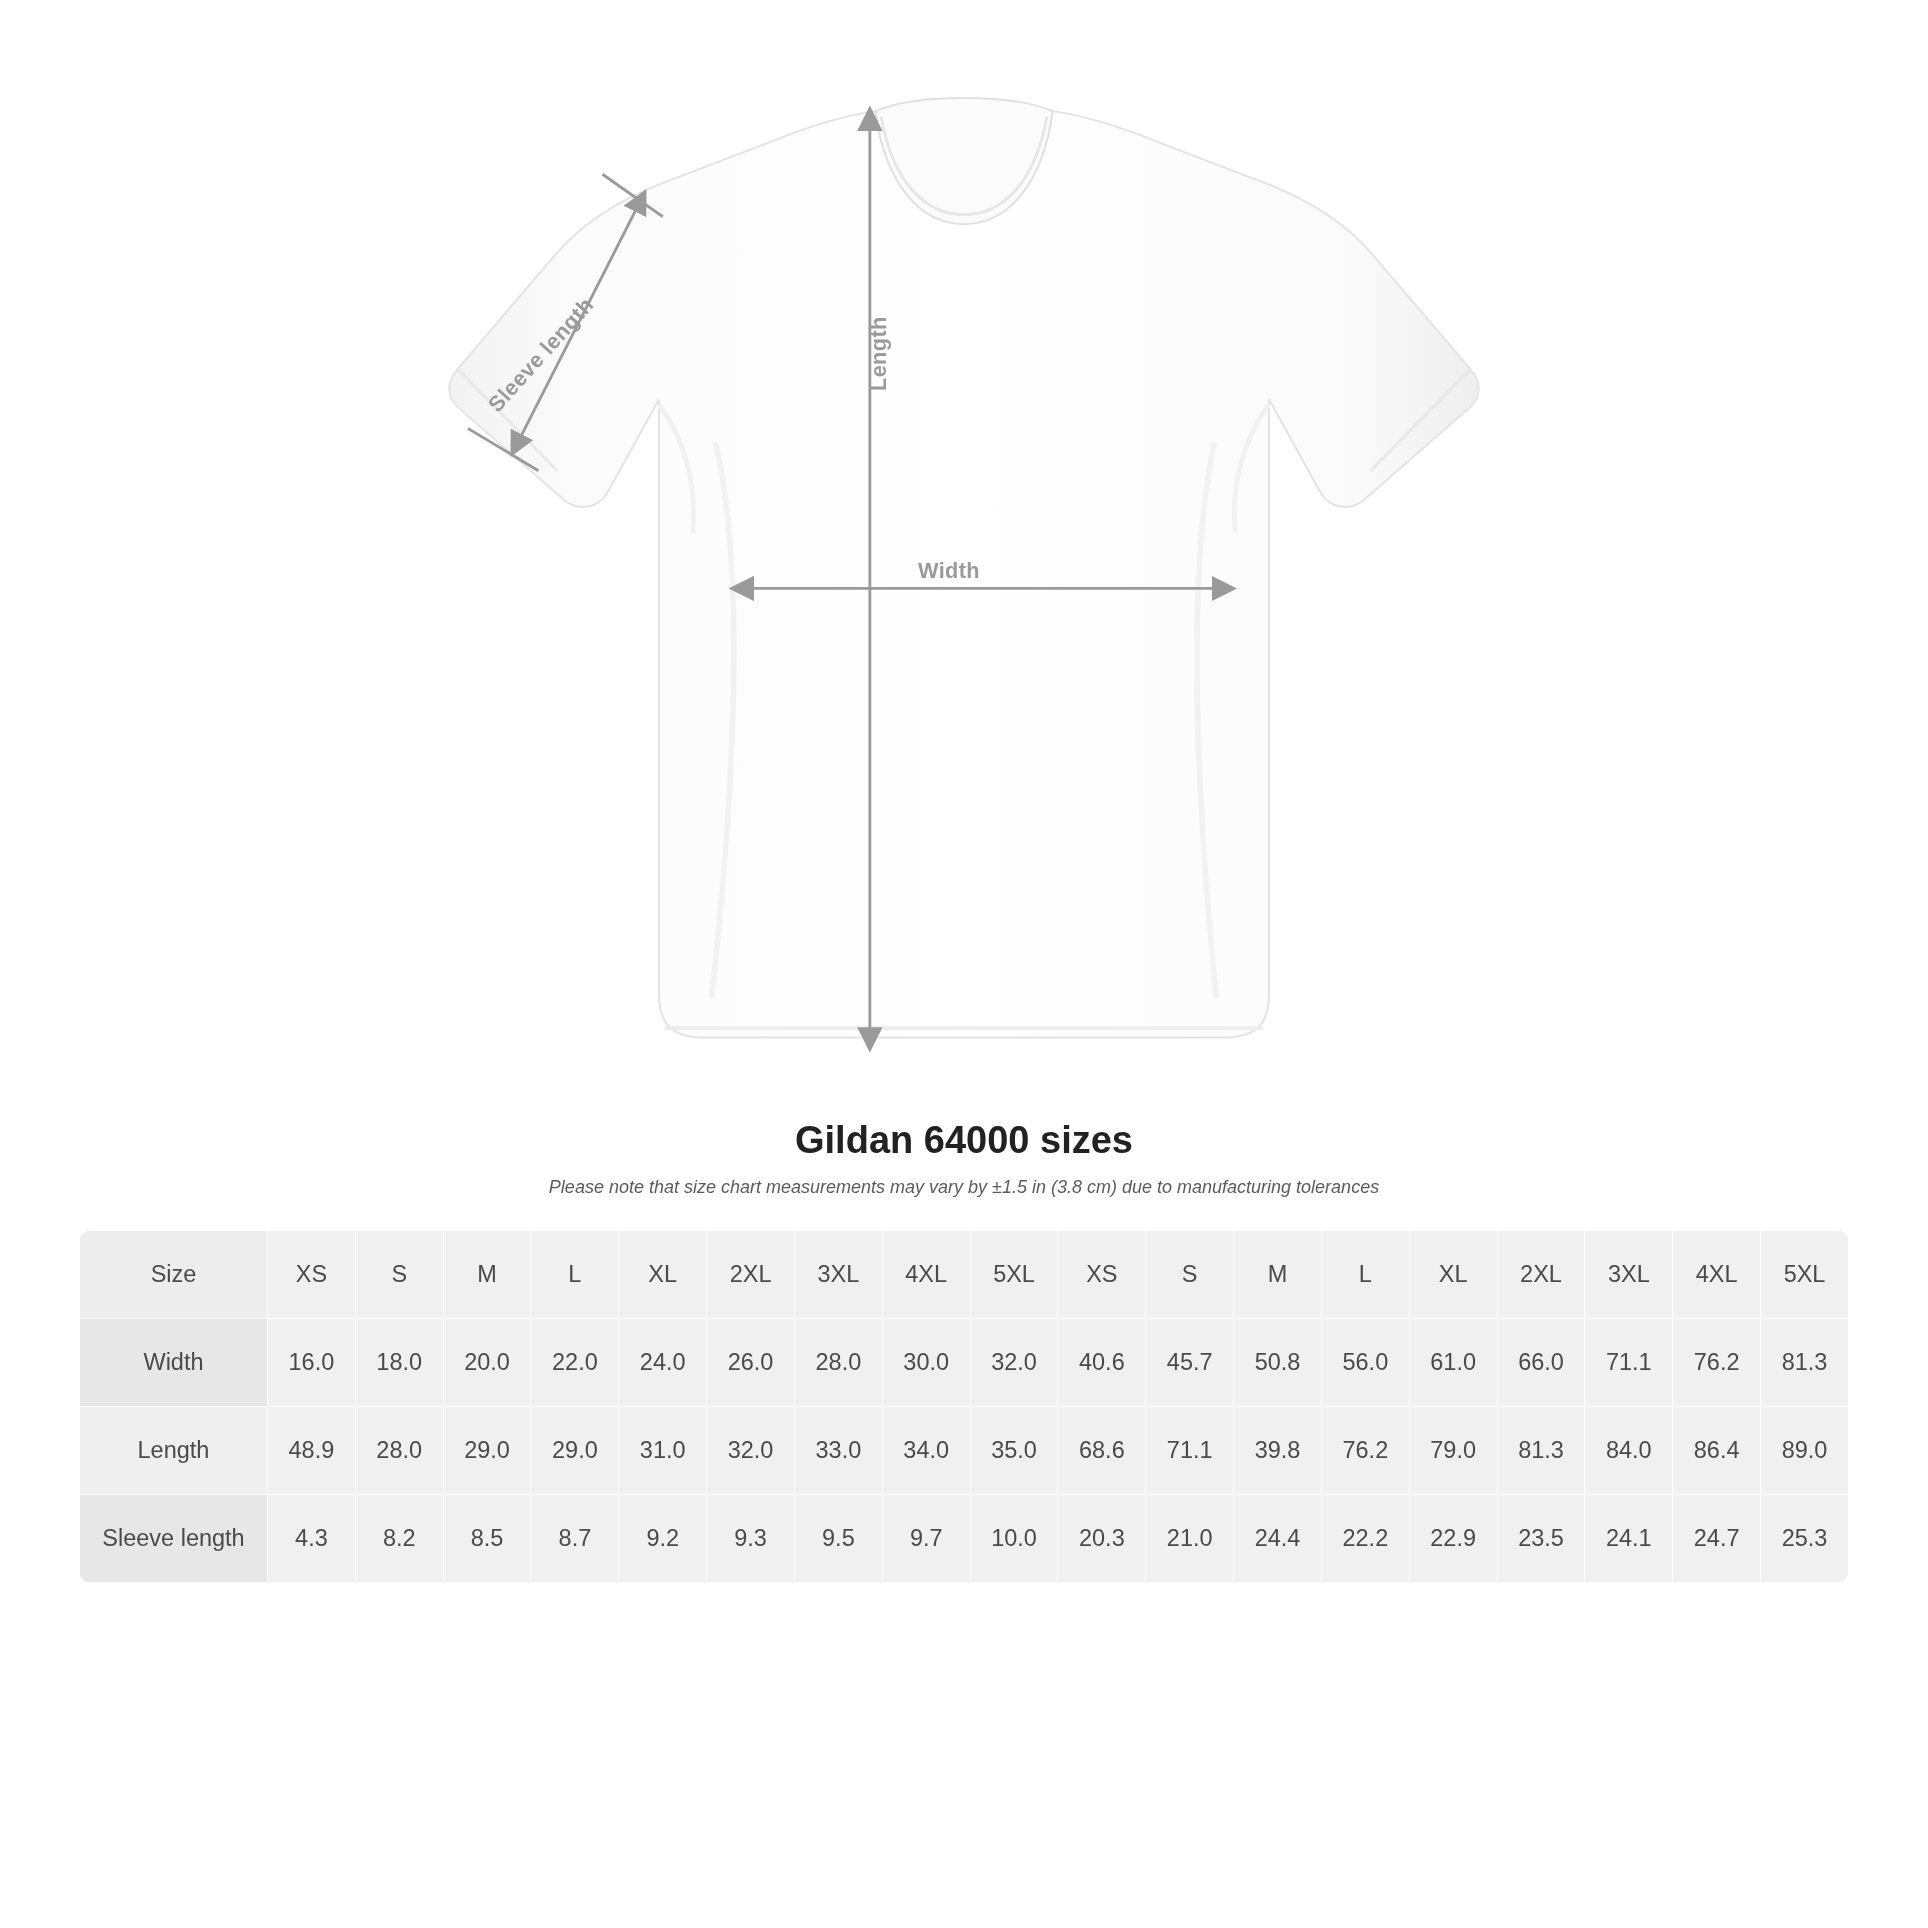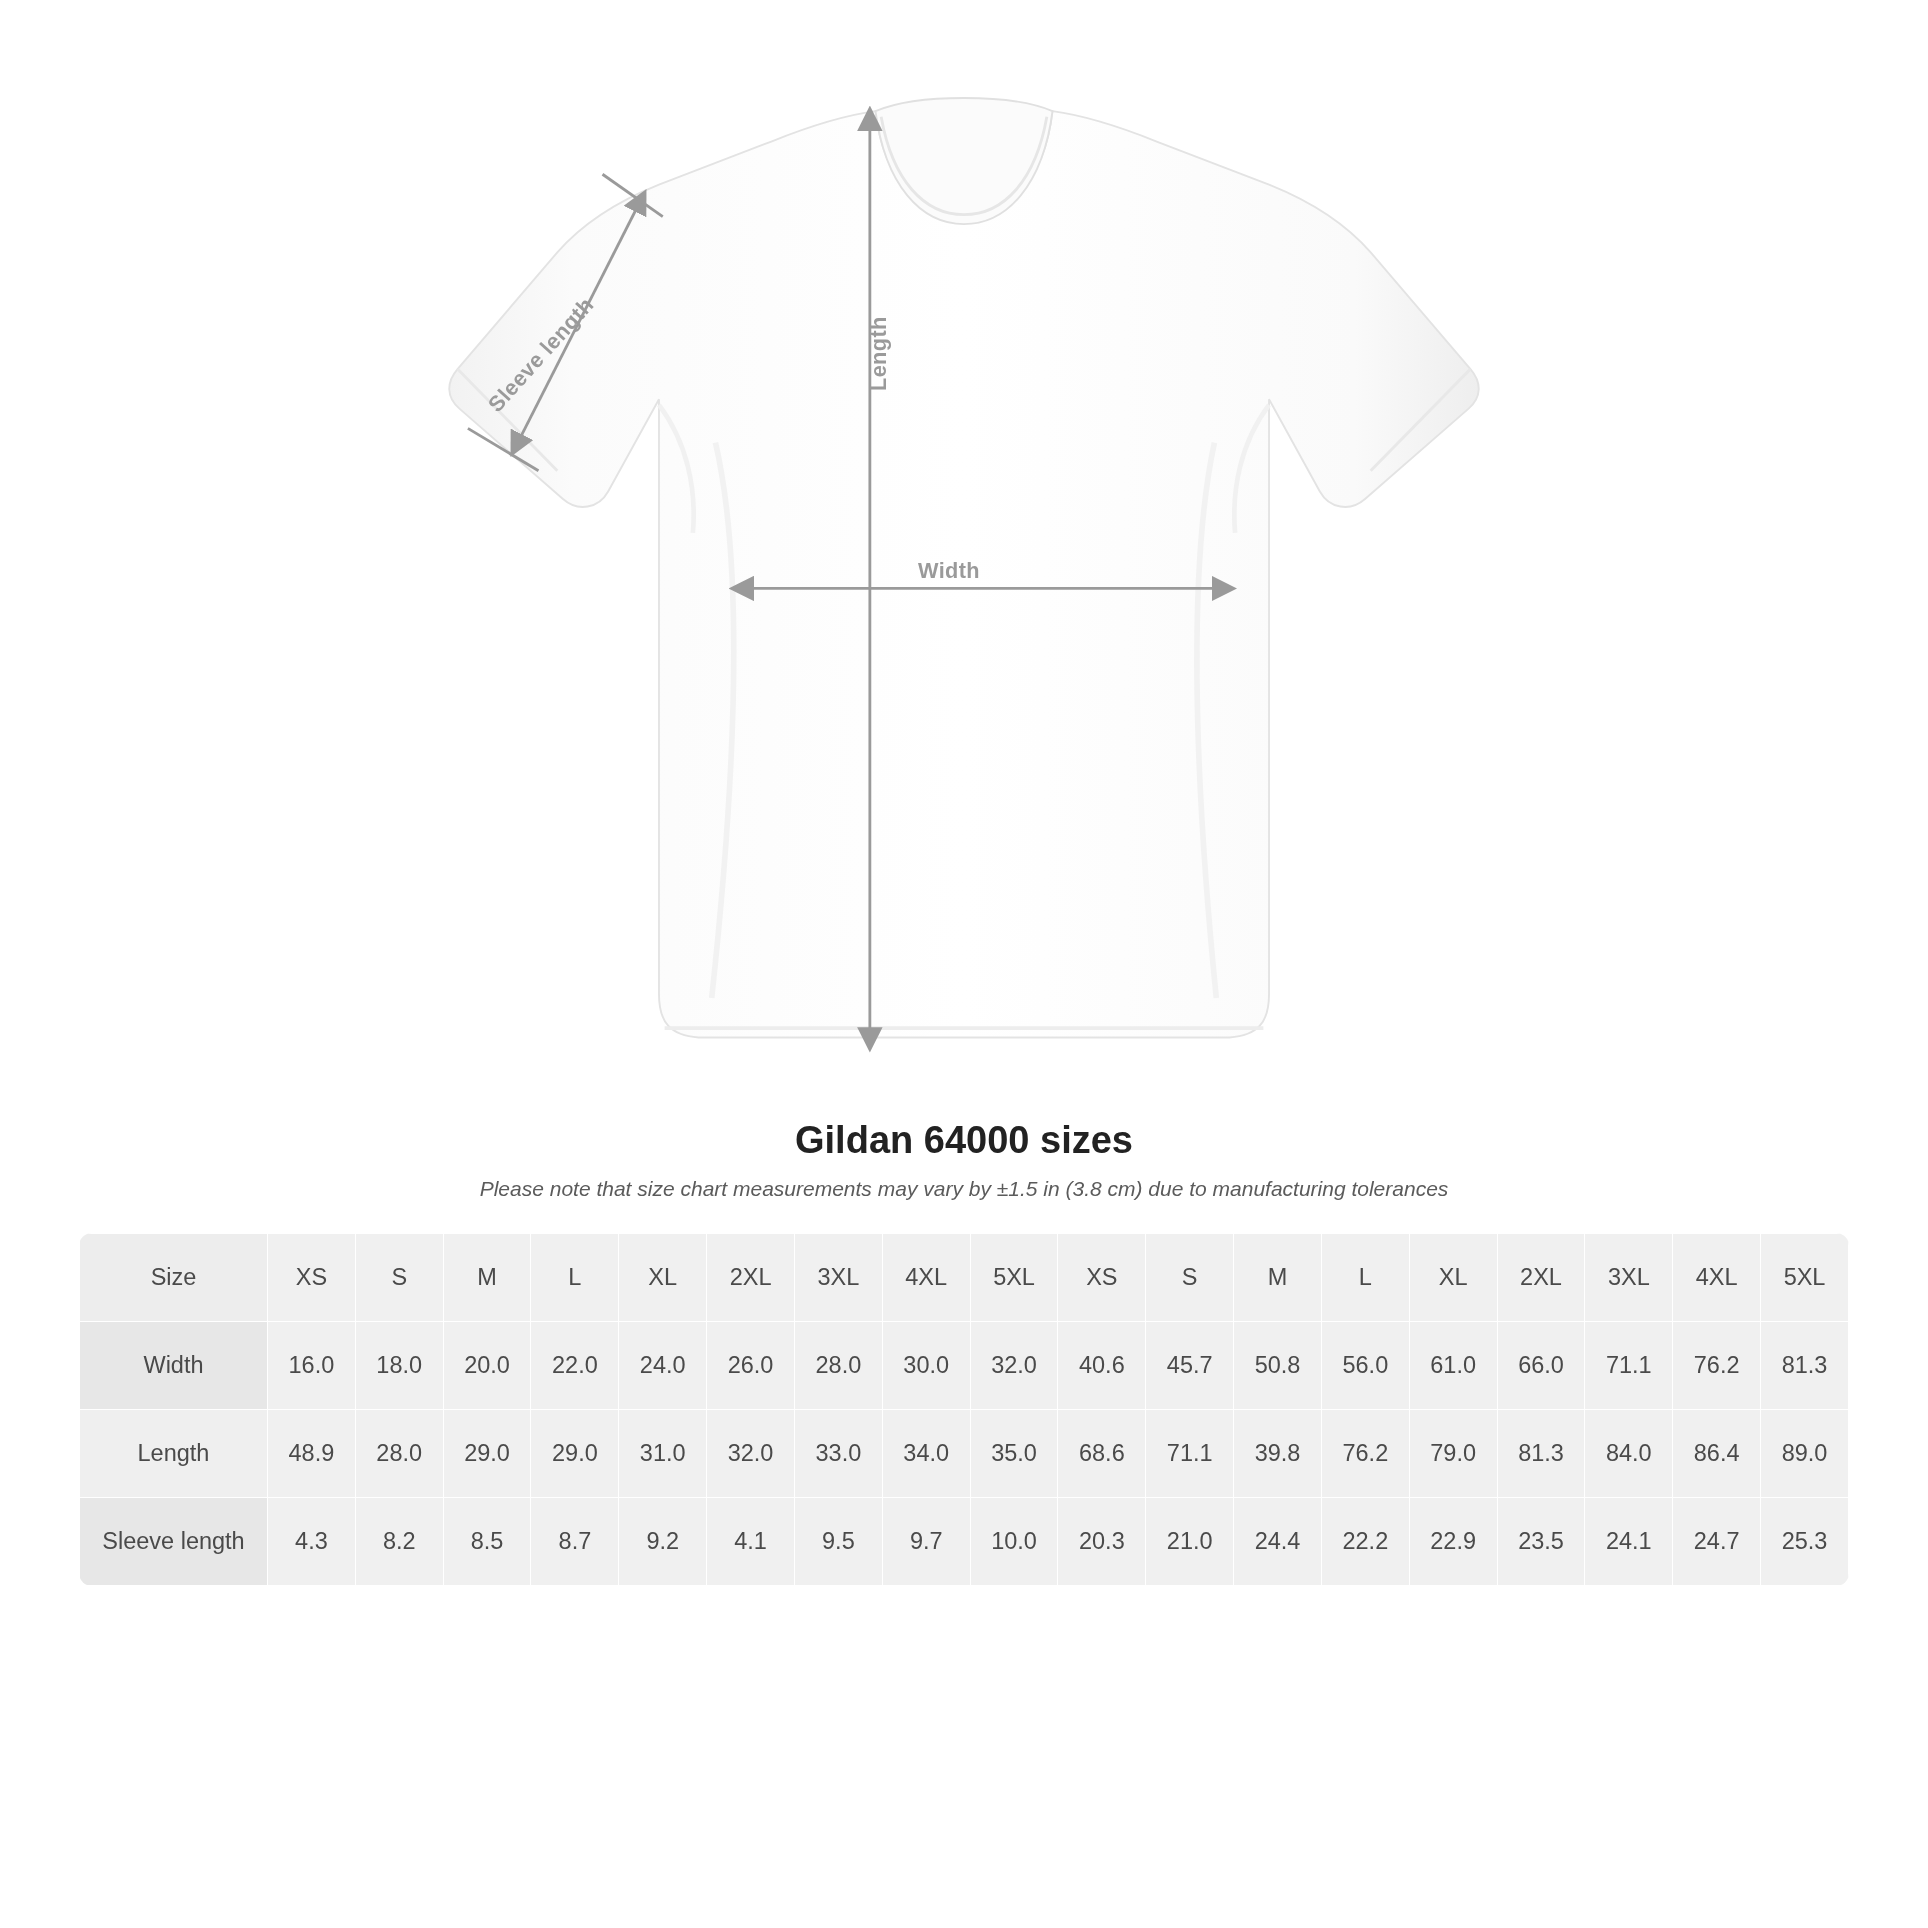--- a/index.html
+++ b/index.html
@@ -71,21 +71,21 @@
     text-align: center;
     margin-top: 7.5px;
   }
   .chart-title {
     font-size: 38px;
     font-weight: bold;
     color: #222222;
     margin: 0 0 15px 0;
   }
   .chart-note {
-    font-size: 21px;
+    font-size: 18px;
     font-style: italic;
     color: #5b5b5b;
     margin: 0;
   }
 
   
   .table-wrap {
     margin: 32px auto 0 auto;
     width: 1770px;
   }
@@ -311,21 +311,21 @@
           <td>89.0</td>
         </tr>
 
         <tr class="data-row-a">
           <td class="row-label">Sleeve length</td>
           <td>4.3</td>
           <td>8.2</td>
           <td>8.5</td>
           <td>8.7</td>
           <td>9.2</td>
-          <td>4.1</td>
+          <td>9.3</td>
           <td>9.5</td>
           <td>9.7</td>
           <td>10.0</td>
           <td>20.3</td>
           <td>21.0</td>
           <td>24.4</td>
           <td>22.2</td>
           <td>22.9</td>
           <td>23.5</td>
           <td>24.1</td>

